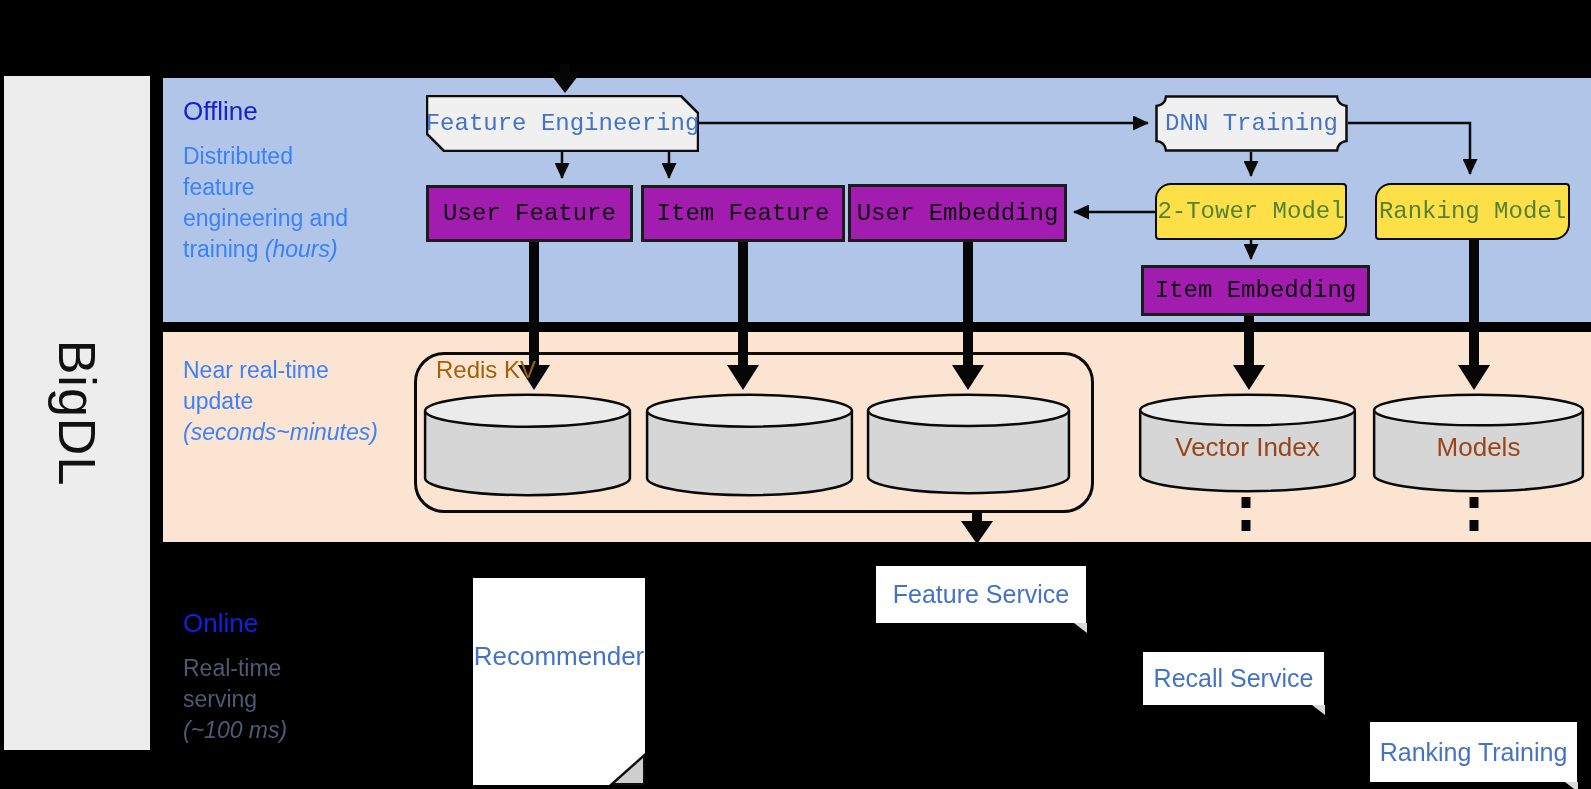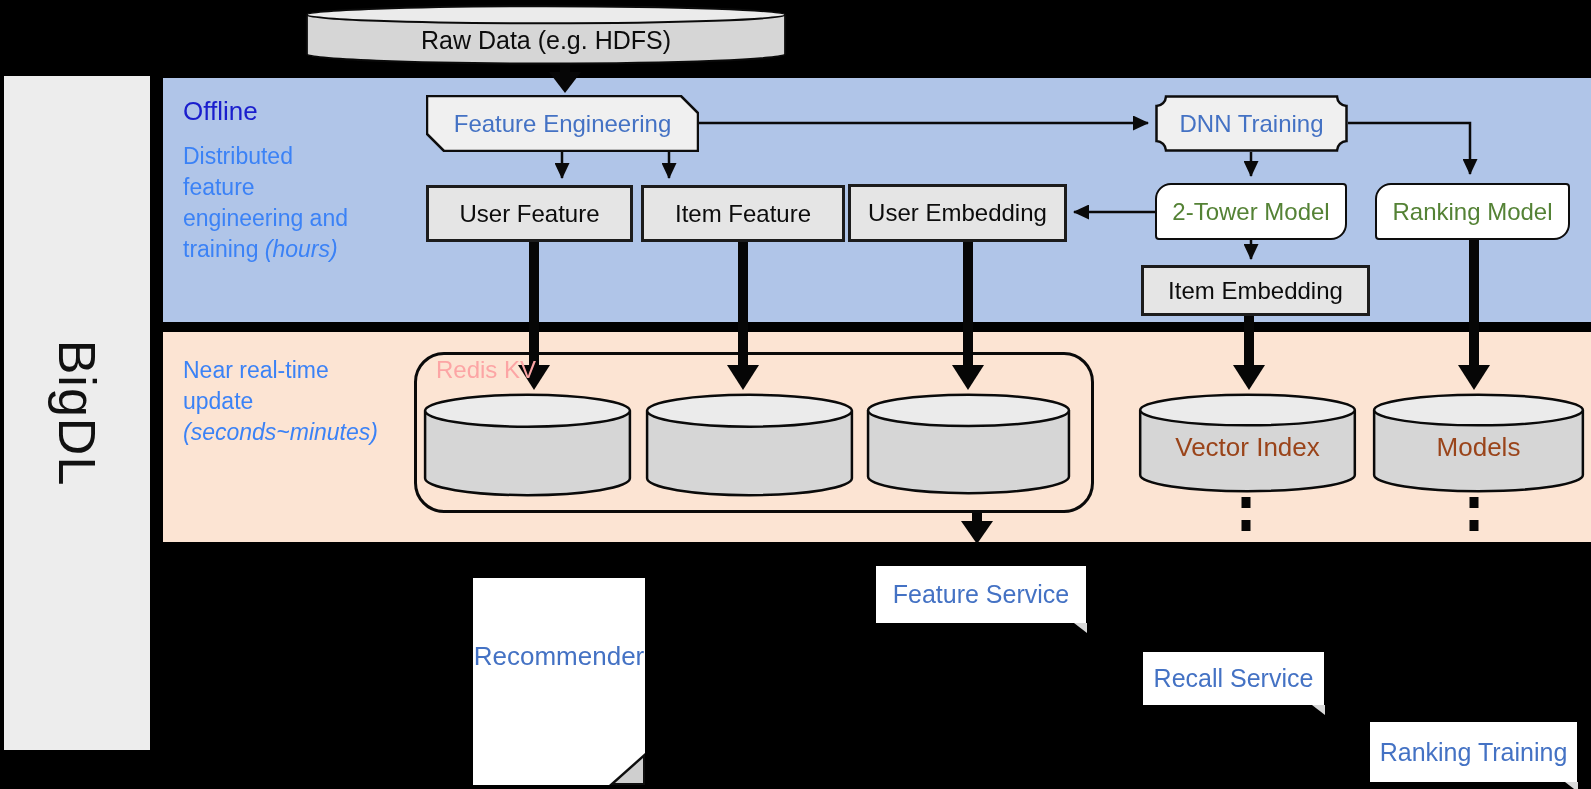--- a/index.html
+++ b/index.html
@@ -21,39 +21,39 @@
   }
   
   .sec { position:absolute; left:183px; width:265px; }
   .sec-title { font-size:26px; color:#1a1ecd; font-weight:500; line-height:34px; margin-bottom:13px; }
   .sec.online .sec-title { color:#0c23e2; }
   .sec-desc  { font-size:23px; color:#3b82f6; line-height:31px; }
   .sec.online .sec-desc { color:#4d5a73; }
   .sec-desc em { font-style:italic; }
   
   .node { position:absolute; display:flex; align-items:center; justify-content:center;
-          font-size:24px; white-space:nowrap; box-sizing:border-box; z-index:10; }
-  .node.gray  { background:#e5e5e5; border:3px solid #1c1c1c; color:#0c0c0c; }
-  .node.round { background:#ffffff; border:2.5px solid #0d0d0d; color:#548235;
+          font-size:24px; white-space:nowrap; box-sizing:border-box; z-index:10;font-family:Liberation Mono, monospace; }
+  .node.gray  { background:#a21caf; border:3px solid #1c1c1c; color:#0c0c0c; }
+  .node.round { background:#fde047; border:2.5px solid #0d0d0d; color:#548235;
                 border-radius:16px 4px 16px 4px; }
   .node.shaped { background:transparent; border:none; }
   .node.shaped svg.shape { position:absolute; inset:0; width:100%; height:100%; }
   .node.shaped .lbl { position:relative; z-index:2; }
   .blue-text { color:#4472c4; }
   
   .cyl { position:absolute; z-index:10; }
   .cyl svg { position:absolute; inset:0; width:100%; height:100%; }
   .cyl .lbl { position:absolute; left:0; right:0; text-align:center; font-size:26px;
               color:#9a441a; white-space:nowrap; }
   
   .redis-box {
     position:absolute; left:414px; top:352px; width:680px; height:161px;
     border:3px solid #0a0a0a; border-radius:30px; z-index:5; box-sizing:border-box;
   }
-  .redis-label { position:absolute; left:436px; top:356px; font-size:24px; color:#fca5a5; z-index:11; }
+  .redis-label { position:absolute; left:436px; top:356px; font-size:24px; color:#a16207; z-index:11; }
   
   .svc { position:absolute; background:#fff; display:flex; align-items:center; justify-content:center;
          font-size:25px; color:#4472c4; white-space:nowrap; z-index:10; }
   .svc .curl { position:absolute; right:-1px; bottom:-10px; width:0; height:0;
                border-top:10px solid #d9d9d9; border-left:13px solid transparent;
                filter:drop-shadow(0 1px 0 #000); }
   .doc-wrap { position:absolute; left:473px; top:578px; width:172px; height:207px; z-index:10; }
   .doc-page { position:absolute; inset:0; background:#fff;
               clip-path:polygon(0 0,100% 0,100% calc(100% - 30px),calc(100% - 33px) 100%,0 100%); }
   .doc-fold-dark { position:absolute; right:0; bottom:0; width:0; height:0;
@@ -122,28 +122,29 @@
       <div><span>training </span><em>(hours)</em></div>
     </div>
   </div>
   <div class="sec nearline" style="top:355px;">
     <div class="sec-desc">
       <div>Near real-time</div>
       <div>update</div>
       <div><span></span><em>(seconds~minutes)</em></div>
     </div>
   </div>
-
-  <div class="cyl" style="left:302px; top:4px; width:488px; height:62px;">
-    <svg viewBox="0 0 100 26" preserveAspectRatio="none">
-      <path d="M1,4.5 V21 A49,4 0 0 0 99,21 V4.5" fill="#d6d6d6" stroke="#0a0a0a" stroke-width="2" vector-effect="non-scaling-stroke"></path>
-      <ellipse cx="50" cy="4.5" rx="49" ry="3.6" fill="#ebebeb" stroke="#0a0a0a" stroke-width="2" vector-effect="non-scaling-stroke"></ellipse>
-    </svg>
-    <div class="lbl" style="top:22px; color:#0c0c0c; font-size:25px;">Raw Data (e.g. HDFS)</div>
-  </div>
+  <div class="sec online" style="top:606px;">
+    <div class="sec-title">Online</div>
+    <div class="sec-desc">
+      <div>Real-time</div>
+      <div>serving</div>
+      <div><span></span><em>(~100 ms)</em></div>
+    </div>
+  </div>
+
 
   <div class="node shaped" style="left:426px; top:95px; width:273px; height:57px;">
     <svg class="shape" viewBox="0 0 273 57" preserveAspectRatio="none">
       <polygon points="1,1 255,1 272,18 272,56 18,56 1,39" fill="#f0f0f0" stroke="#0d0d0d" stroke-width="2.5"></polygon>
     </svg>
     <span class="lbl blue-text">Feature Engineering</span>
   </div>
 
   <div class="node shaped" style="left:1155px; top:95px; width:193px; height:57px;">
     <svg class="shape" viewBox="0 0 193 57" preserveAspectRatio="none">

